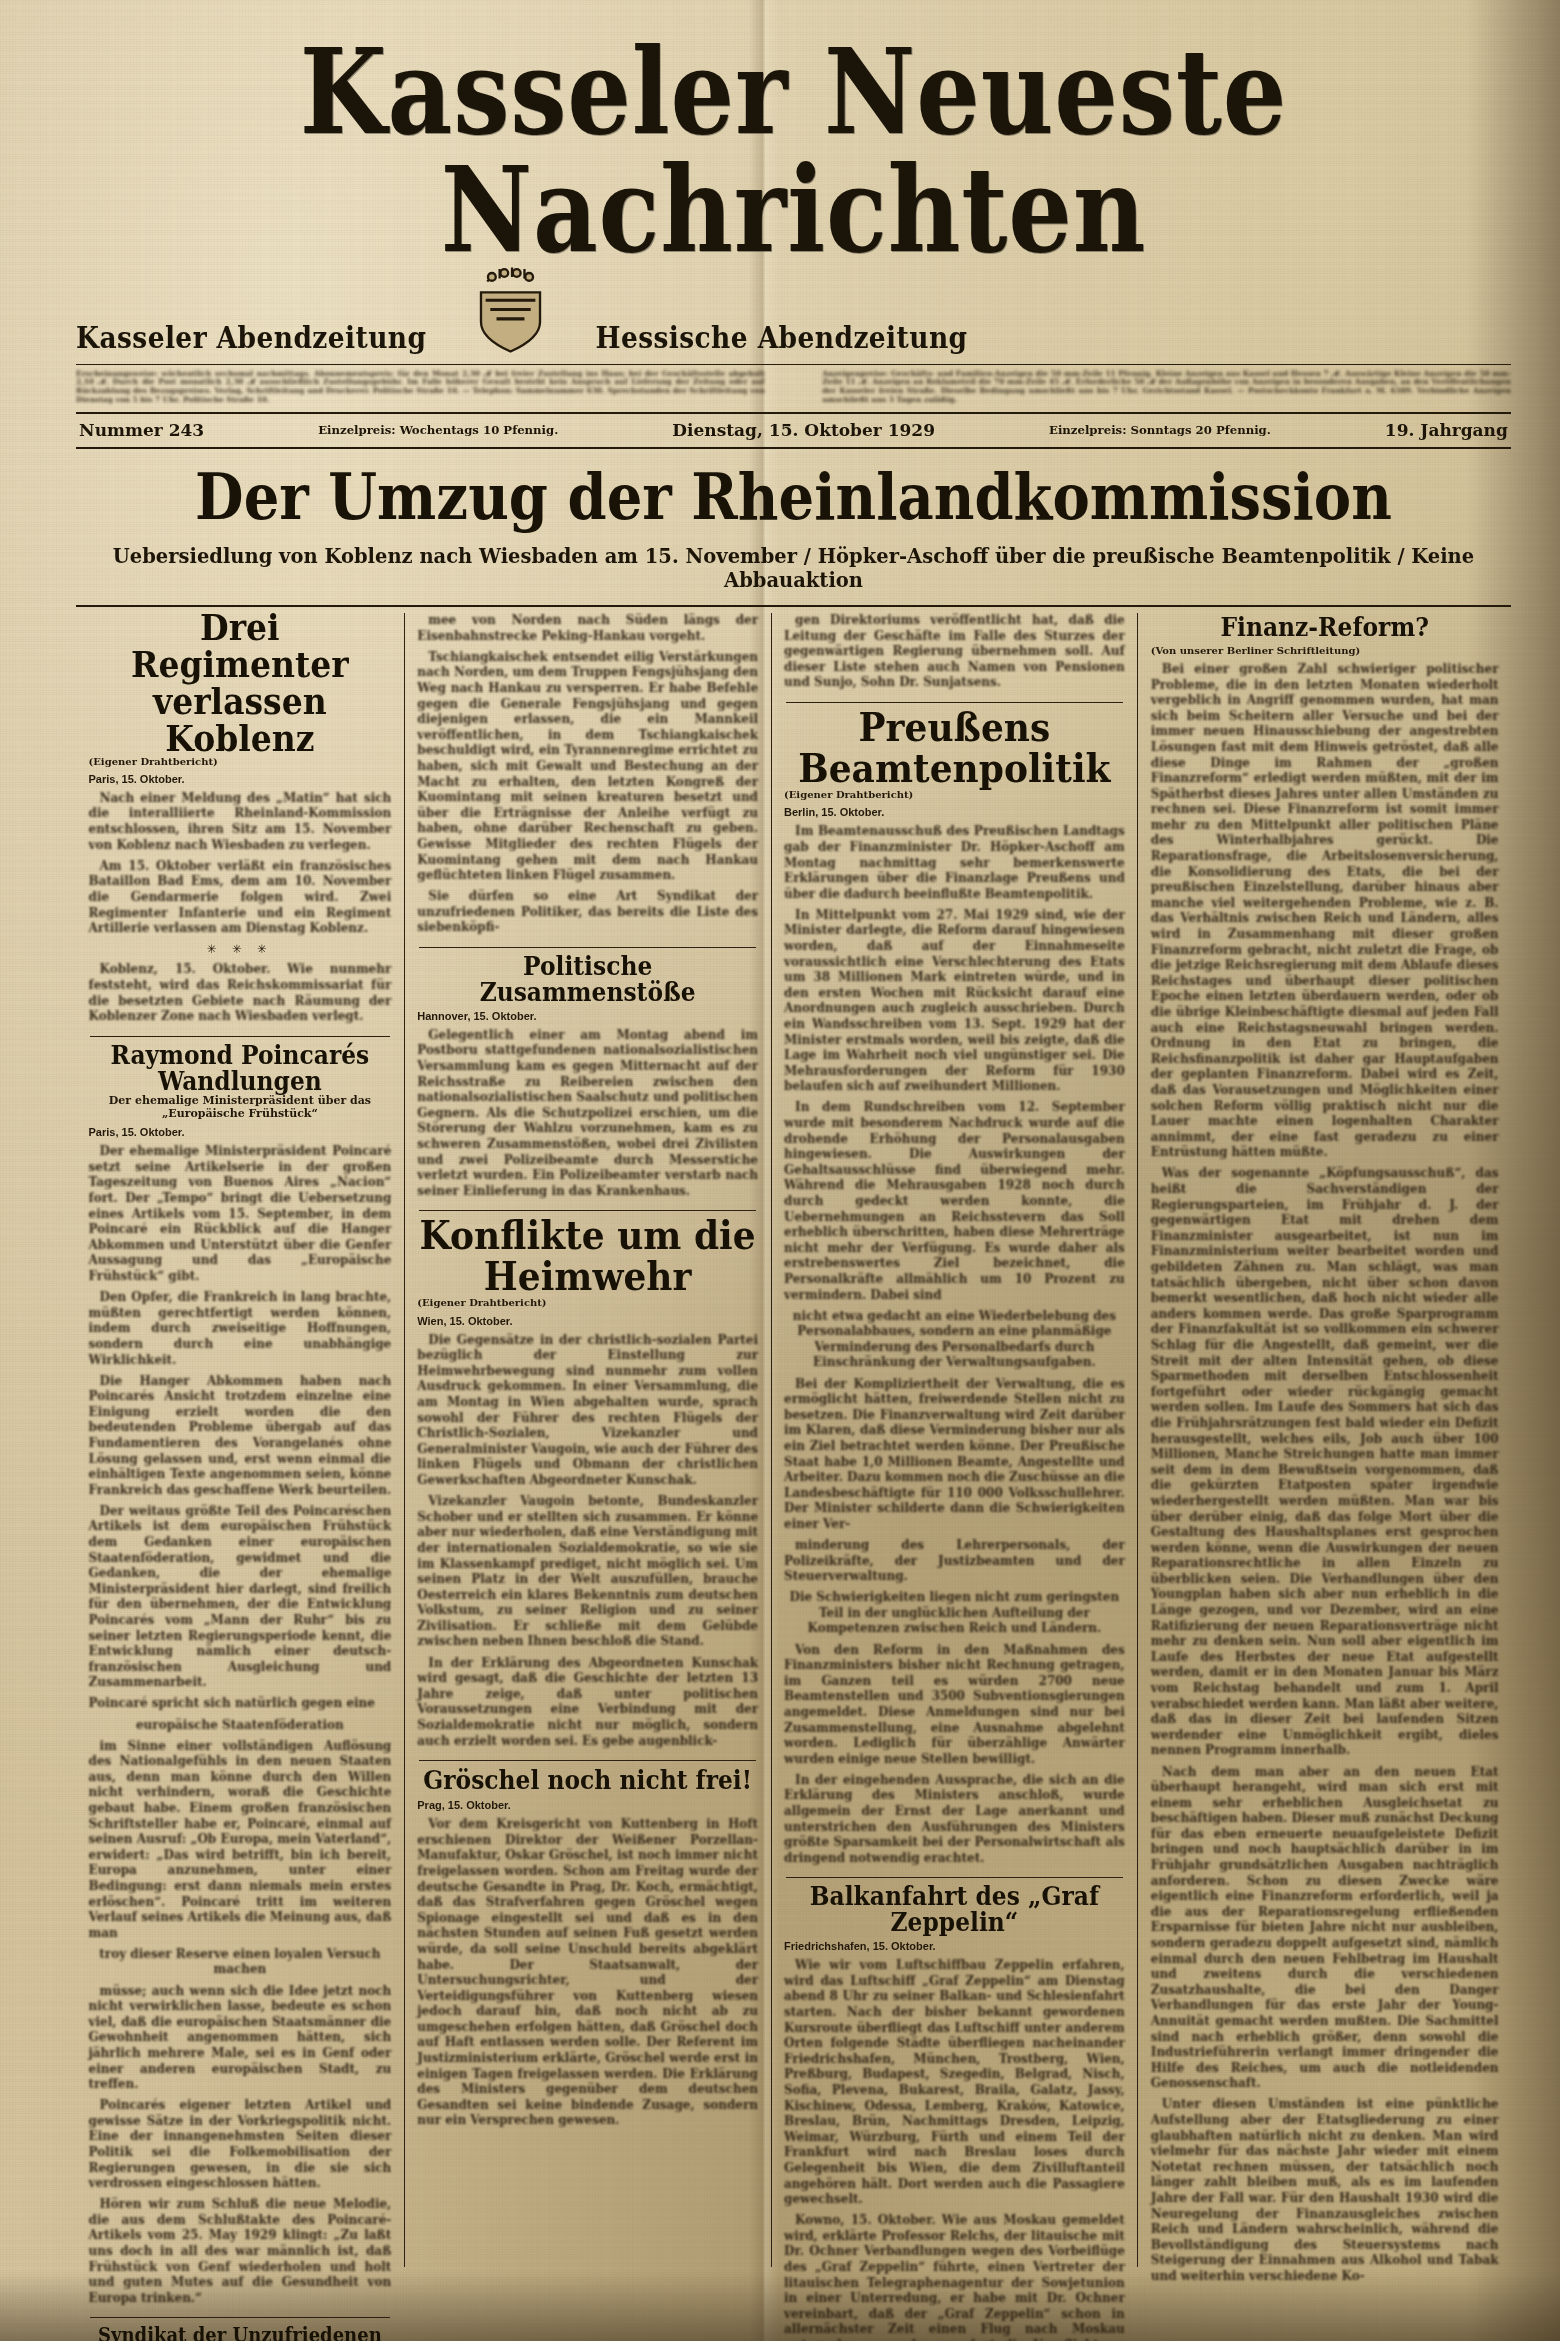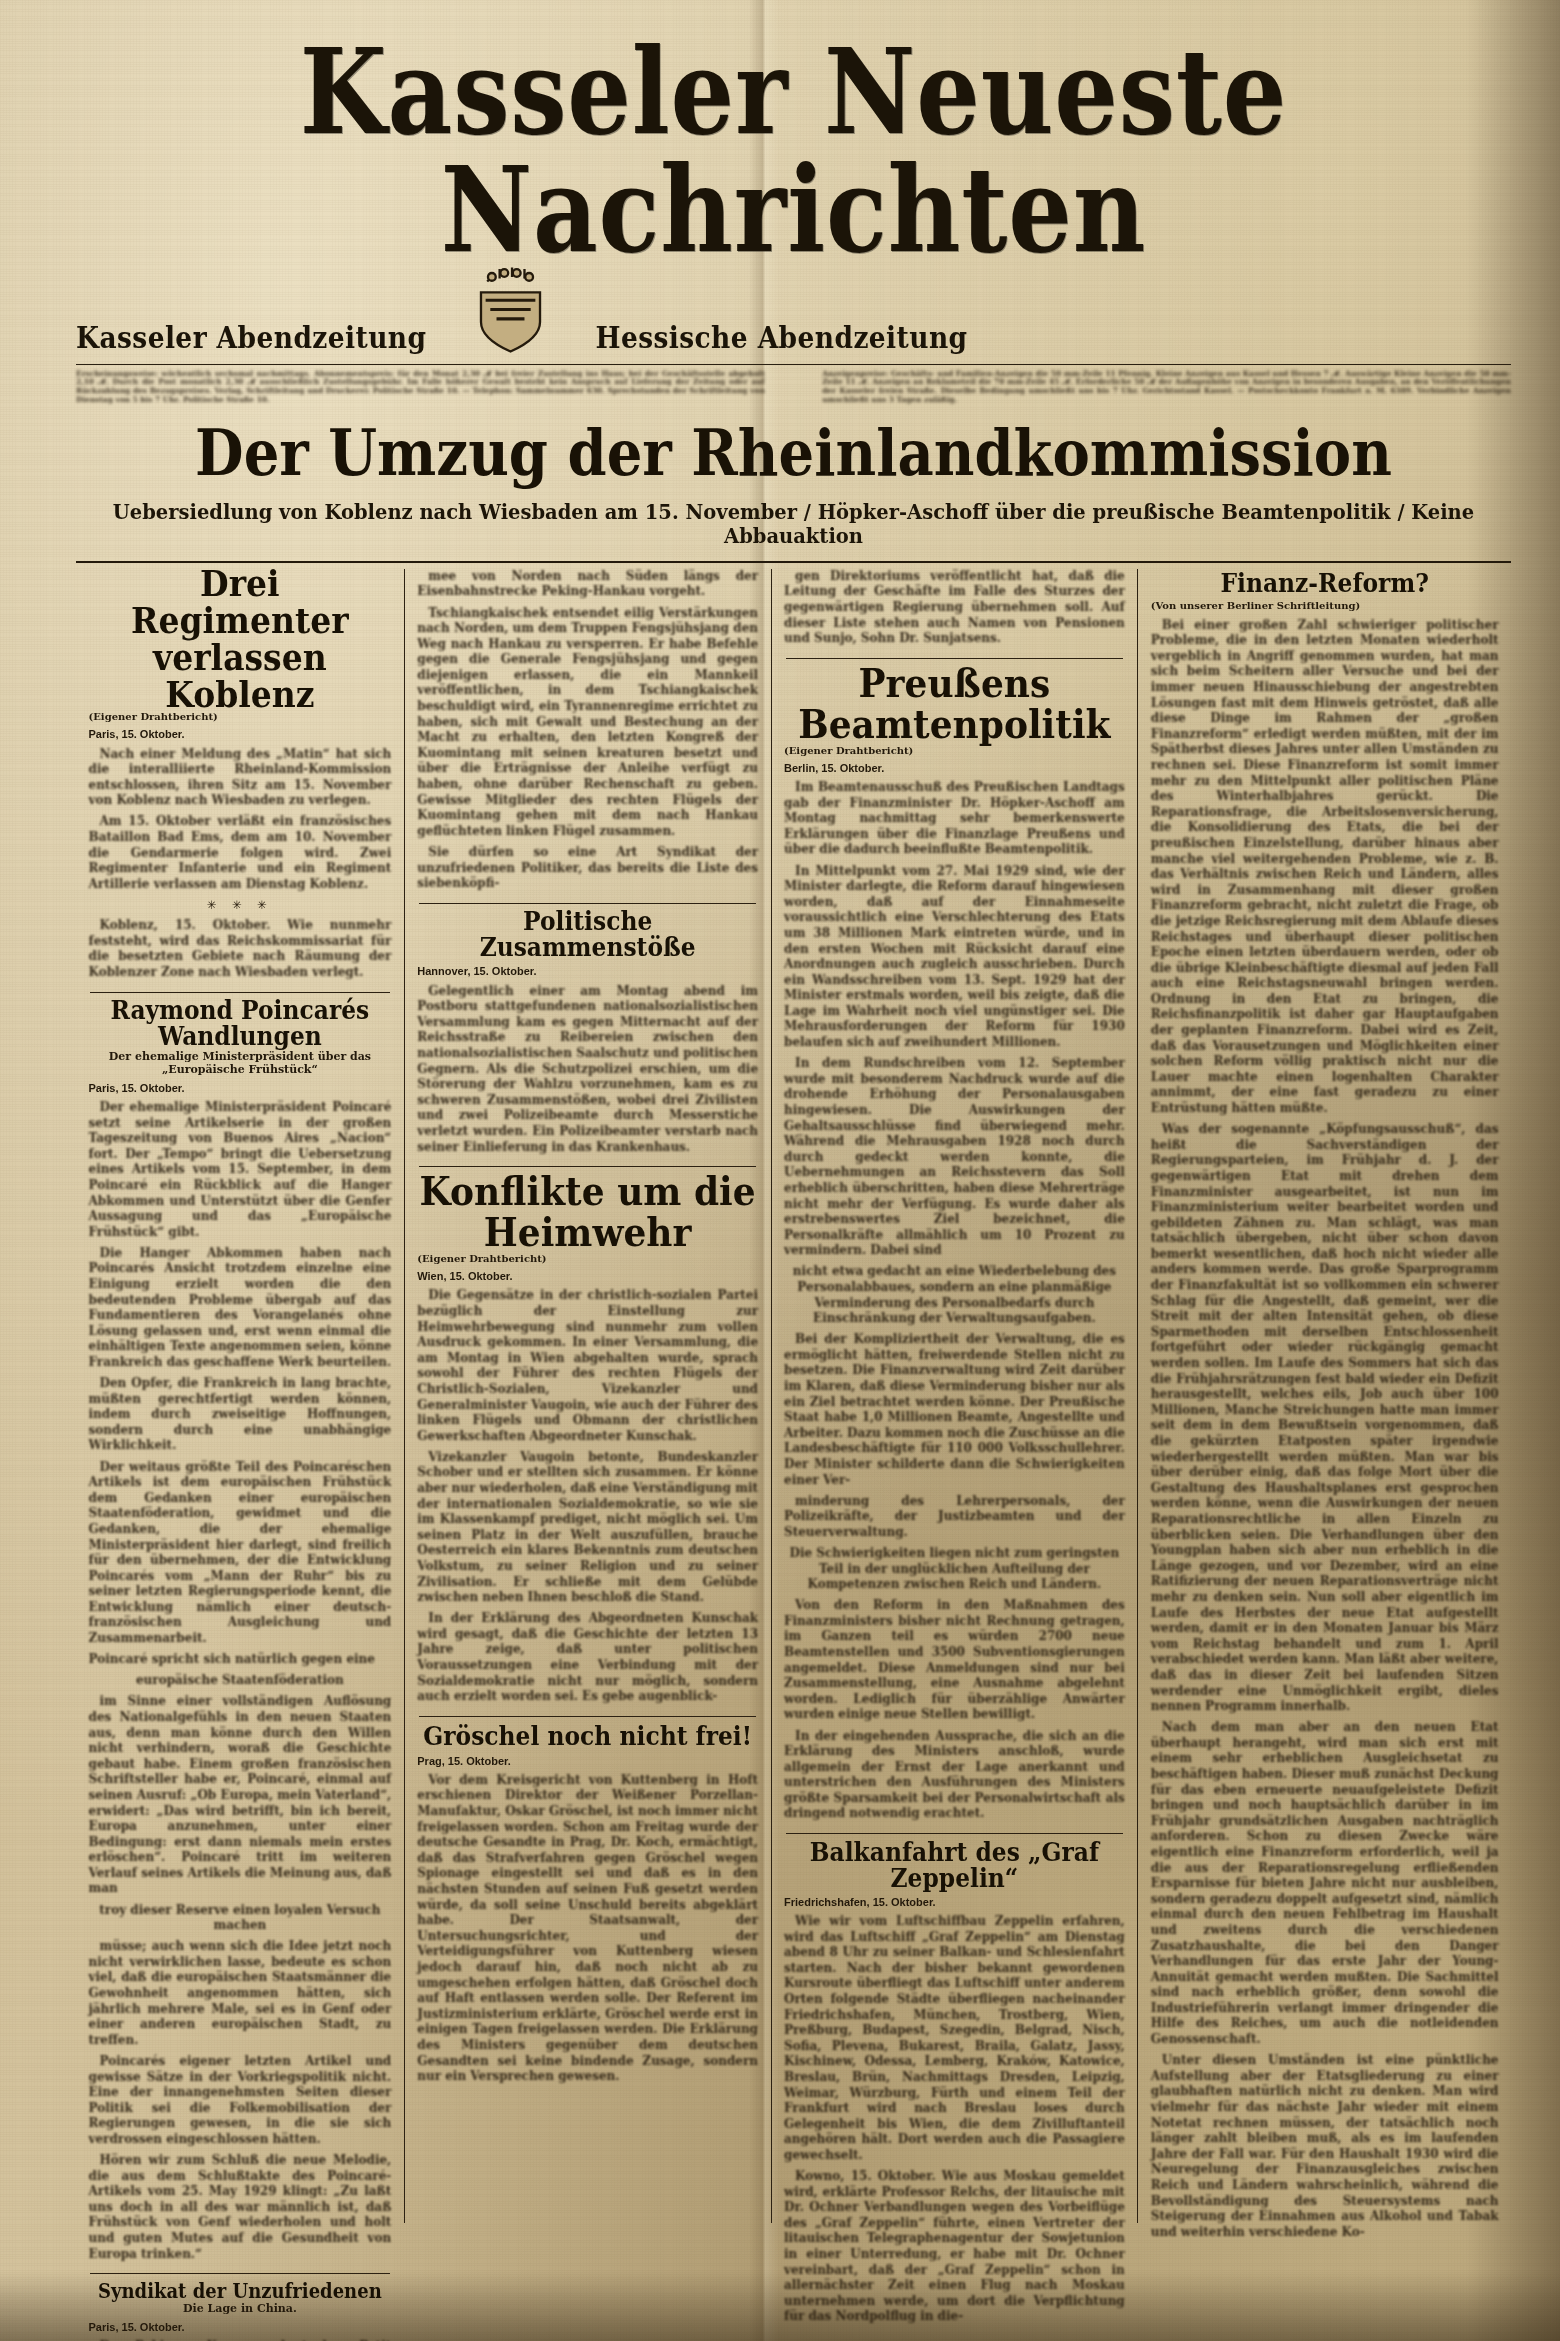--- a/index.html
+++ b/index.html
@@ -205,20 +205,27 @@
         </svg>
       </div>
       <div class="sub-right">Hessische Abendzeitung</div>
     </div>
 
     <div class="legal">
       <div class="legal-col left veryblur">Erscheinungsweise: wöchentlich sechsmal nachmittags. Abonnementspreis: für den Monat 2,30 ℳ bei freier Zustellung ins Haus; bei der Geschäftsstelle abgeholt 2,10 ℳ. Durch die Post monatlich 2,30 ℳ ausschließlich Zustellungsgebühr. Im Falle höherer Gewalt besteht kein Anspruch auf Lieferung der Zeitung oder auf Rückzahlung des Bezugspreises. Verlag, Schriftleitung und Druckerei: Politische Straße 10. — Telephon: Sammelnummer 630. Sprechstunden der Schriftleitung von Dienstag von 5 bis 7 Uhr. Politische Straße 10.</div>
       <div class="legal-col right veryblur">Anzeigenpreise: Geschäfts- und Familien-Anzeigen die 50 mm-Zeile 11 Pfennig. Kleine Anzeigen aus Kassel und Hessen 7 ℳ. Auswärtige Kleine Anzeigen die 50 mm-Zeile 11 ℳ. Anzeigen an Reklameteil die 70 mm-Zeile 45 ℳ. Erforderliche 50 ℳ der Auflagenhöhe von Anzeigen in besonderen Ausgaben, an den Veröffentlichungen der Kasseler freien Straße. Dieselbe Bedingung umschließt uns bis 7 Uhr. Gerichtsstand Kassel. — Postscheckkonto Frankfurt a. M. 6389. Verbindliche Anzeigen umschließt uns 3 Tagen zuläßig.</div>
     </div>
 
+    <div class="issue-bar">
+      <div class="ib-num b">Nummer 243</div>
+      <div class="ib-p1 b">Einzelpreis: Wochentags 10 Pfennig.</div>
+      <div class="ib-date b">Dienstag, 15. Oktober 1929</div>
+      <div class="ib-p2 b">Einzelpreis: Sonntags 20 Pfennig.</div>
+      <div class="ib-year b">19. Jahrgang</div>
+    </div>
   </div>
 
   <div class="main-head">
     <h1>Der Umzug der Rheinlandkommission</h1>
     <div class="main-sub">Uebersiedlung von Koblenz nach Wiesbaden am 15. November  /  Höpker-Aschoff über die preußische Beamtenpolitik  /  Keine Abbauaktion</div>
   </div>
   <div class="rule-thick"></div>
 
   <div class="cols">
 
@@ -230,22 +237,22 @@
       <p class="body blurred">Am 15. Oktober verläßt ein französisches Bataillon Bad Ems, dem am 10. November die Gendarmerie folgen wird. Zwei Regimenter Infanterie und ein Regiment Artillerie verlassen am Dienstag Koblenz.</p>
       <div class="stars">✳ ✳ ✳</div>
       <p class="body blurred">Koblenz, 15. Oktober. Wie nunmehr feststeht, wird das Reichskommissariat für die besetzten Gebiete nach Räumung der Koblenzer Zone nach Wiesbaden verlegt.</p>
 
       <div class="sep-line"></div>
 
       <h2 class="dhead med">Raymond Poincarés Wandlungen</h2>
       <div class="kicker">Der ehemalige Ministerpräsident über das „Europäische Frühstück“</div>
       <div class="place">Paris, 15. Oktober.</div>
       <p class="body blurred">Der ehemalige Ministerpräsident Poincaré setzt seine Artikelserie in der großen Tageszeitung von Buenos Aires „Nacion“ fort. Der „Tempo“ bringt die Uebersetzung eines Artikels vom 15. September, in dem Poincaré ein Rückblick auf die Hanger Abkommen und Unterstützt über die Genfer Aussagung und das „Europäische Frühstück“ gibt.</p>
+      <p class="body blurred">Den Opfer, die Frankreich in lang brachte, müßten gerechtfertigt werden können, indem durch zweiseitige Hoffnungen, sondern durch eine unabhängige Wirklichkeit.</p>
       <p class="body blurred">Die Hanger Abkommen haben nach Poincarés Ansicht trotzdem einzelne eine Einigung erzielt worden die den bedeutenden Probleme übergab auf das Fundamentieren des Vorangelanés ohne Lösung gelassen und, erst wenn einmal die einhältigen Texte angenommen seien, könne Frankreich das geschaffene Werk beurteilen.</p>
-      <p class="body blurred">Den Opfer, die Frankreich in lang brachte, müßten gerechtfertigt werden können, indem durch zweiseitige Hoffnungen, sondern durch eine unabhängige Wirklichkeit.</p>
       <p class="body blurred">Der weitaus größte Teil des Poincaréschen Artikels ist dem europäischen Frühstück dem Gedanken einer europäischen Staatenföderation, gewidmet und die Gedanken, die der ehemalige Ministerpräsident hier darlegt, sind freilich für den übernehmen, der die Entwicklung Poincarés vom „Mann der Ruhr“ bis zu seiner letzten Regierungsperiode kennt, die Entwicklung nämlich einer deutsch-französischen Ausgleichung und Zusammenarbeit.</p>
       <p class="body blurred noind">Poincaré spricht sich natürlich gegen eine</p>
       <p class="body blurred noind" style="text-align:center">europäische Staatenföderation</p>
       <p class="body blurred">im Sinne einer vollständigen Auflösung des Nationalgefühls in den neuen Staaten aus, denn man könne durch den Willen nicht verhindern, woraß die Geschichte gebaut habe. Einem großen französischen Schriftsteller habe er, Poincaré, einmal auf seinen Ausruf: „Ob Europa, mein Vaterland“, erwidert: „Das wird betrifft, bin ich bereit, Europa anzunehmen, unter einer Bedingung: erst dann niemals mein erstes erlöschen“. Poincaré tritt im weiteren Verlauf seines Artikels die Meinung aus, daß man</p>
       <p class="body blurred noind" style="text-align:center">troy dieser Reserve einen loyalen Versuch machen</p>
       <p class="body blurred">müsse; auch wenn sich die Idee jetzt noch nicht verwirklichen lasse, bedeute es schon viel, daß die europäischen Staatsmänner die Gewohnheit angenommen hätten, sich jährlich mehrere Male, sei es in Genf oder einer anderen europäischen Stadt, zu treffen.</p>
       <p class="body blurred">Poincarés eigener letzten Artikel und gewisse Sätze in der Vorkriegspolitik nicht. Eine der innangenehmsten Seiten dieser Politik sei die Folkemobilisation der Regierungen gewesen, in die sie sich verdrossen eingeschlossen hätten.</p>
       <p class="body blurred">Hören wir zum Schluß die neue Melodie, die aus dem Schlußtakte des Poincaré-Artikels vom 25. May 1929 klingt: „Zu laßt uns doch in all des war männlich ist, daß Frühstück von Genf wiederholen und holt und guten Mutes auf die Gesundheit von Europa trinken.“</p>
 
       <div class="sep-line"></div>

